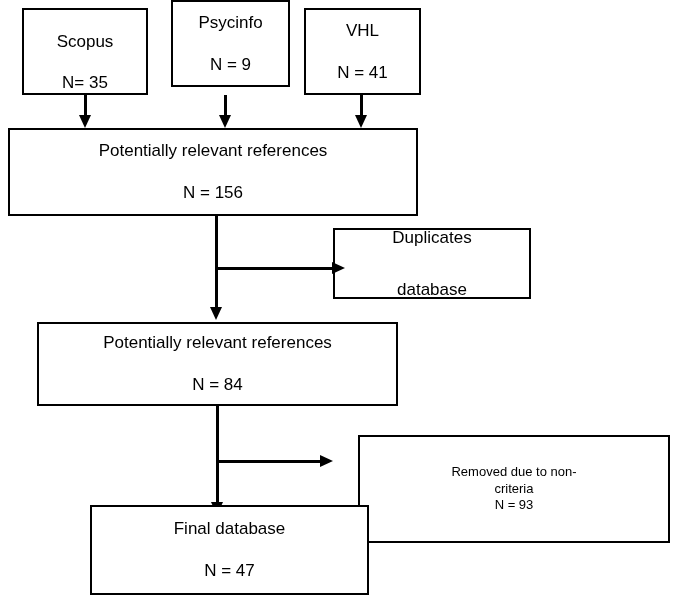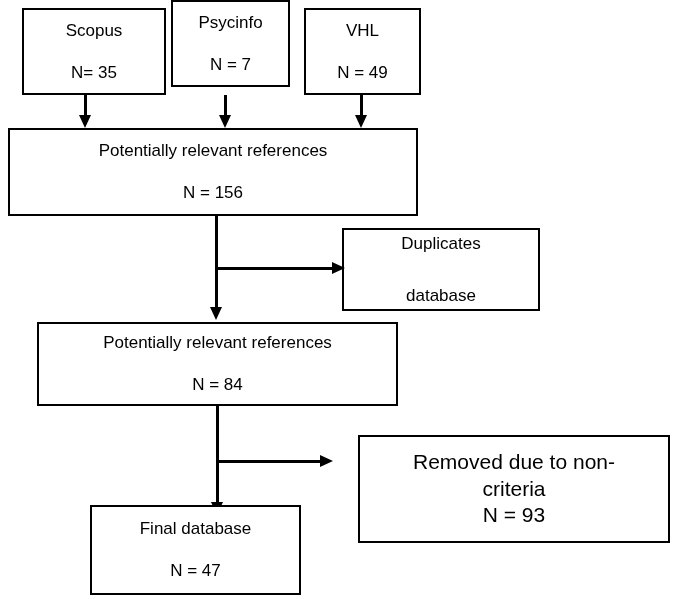--- a/index.html
+++ b/index.html
@@ -30,21 +30,21 @@
     text-align: center;
     font-size: 17px;
     line-height: 1.15;
     color: #000000;
   }
   
   .node.two .ln1 { margin-bottom: 22px; }
   .node.two.small-gap .ln1 { margin-bottom: 20px; }
   
   .node.compact {
-    font-size: 21px;
+    font-size: 13px;
     line-height: 1.28;
     padding: 0 10px;
   }
   .node .ln { display: block; white-space: nowrap; }
   .node.compact .ln { white-space: normal; }
 
   
   .vline {
     position: absolute;
     width: 3px;
@@ -70,50 +70,50 @@
     border-top: 6.5px solid transparent;
     border-bottom: 6.5px solid transparent;
     border-left: 13px solid #000000;
   }
 </style>
 </head>
 <body>
 
 <div id="stage">
 
-  <div class="node two" style="left:22px; top:8px; width:144px; height:87px;">
+  <div class="node two" style="left:22px; top:8px; width:126px; height:87px;justify-content:flex-end;">
     <span class="ln ln1">Scopus</span>
     <span class="ln ln2">N= 35</span>
   </div>
 
   <div class="node two" style="left:171px; top:0; width:119px; height:87px;">
     <span class="ln ln1">Psycinfo</span>
-    <span class="ln ln2">N = 7</span>
+    <span class="ln ln2">N = 9</span>
   </div>
 
   <div class="node two" style="left:304px; top:8px; width:117px; height:87px;">
     <span class="ln ln1">VHL</span>
-    <span class="ln ln2">N = 49</span>
+    <span class="ln ln2">N = 41</span>
   </div>
 
   <div class="vline" style="left:84px; top:95px; height:22px;"></div>
   <div class="arrow-down" style="left:79px; top:115px;"></div>
 
   <div class="vline" style="left:224px; top:95px; height:22px;"></div>
   <div class="arrow-down" style="left:219px; top:115px;"></div>
 
   <div class="vline" style="left:360px; top:95px; height:22px;"></div>
   <div class="arrow-down" style="left:355px; top:115px;"></div>
 
   <div class="node two" style="left:8px; top:128px; width:410px; height:88px;">
     <span class="ln ln1">Potentially relevant references</span>
     <span class="ln ln2">N = 156</span>
   </div>
 
-  <div class="node two small-gap" style="left:342px; top:228px; width:198px; height:83px;gap:12px;">
+  <div class="node two small-gap" style="left:333px; top:228px; width:198px; height:71px;gap:12px;">
     <span class="ln ln1">Duplicates</span>
     <span class="ln ln2">database</span>
   </div>
 
   <div class="vline" style="left:215px; top:216px; height:93px;"></div>
   <div class="arrow-down" style="left:210px; top:307px;"></div>
 
   <div class="hline" style="left:215px; top:267px; width:118px;"></div>
   <div class="arrow-right" style="left:332px; top:262px;"></div>
 
@@ -127,18 +127,18 @@
     <span class="ln">criteria</span>
     <span class="ln">N = 93</span>
   </div>
 
   <div class="vline" style="left:216px; top:406px; height:100px;"></div>
   <div class="arrow-down" style="left:211px; top:502px;"></div>
 
   <div class="hline" style="left:216px; top:460px; width:105px;"></div>
   <div class="arrow-right" style="left:320px; top:455px;"></div>
 
-  <div class="node two" style="left:90px; top:505px; width:211px; height:90px;">
+  <div class="node two" style="left:90px; top:505px; width:279px; height:90px;">
     <span class="ln ln1">Final database</span>
     <span class="ln ln2">N = 47</span>
   </div>
 
 </div>
 
 </body></html>

